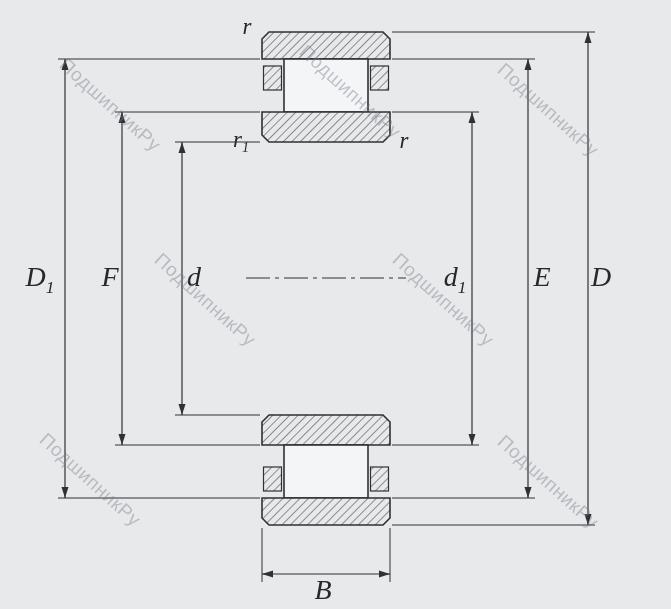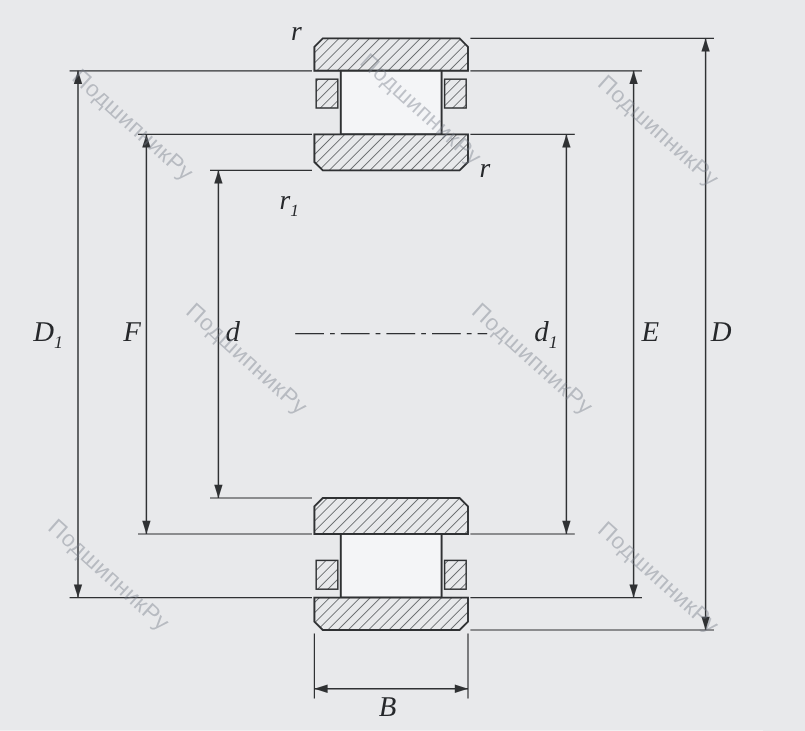--- a/index.html
+++ b/index.html
@@ -13,21 +13,21 @@
     background: #e8e9eb;
     overflow: hidden;
   }
 
   .drawing { position: absolute; left: 0; top: 0; }
 
   .dim-label {
     position: absolute;
     transform: translate(-50%, -50%);
     font-style: italic;
-    font-size: 24px;
+    font-size: 28px;
     line-height: 1;
     color: #26282b;
     white-space: nowrap;
     z-index: 3;
   }
   .dim-label sub { font-size: 0.62em; line-height: 0; }
   .dim-label.small { font-size: 23px; }
 
   .wm {
     position: absolute;
@@ -115,21 +115,21 @@
       <rect x="263.5" y="467" width="18" height="24" fill="url(#hatch)" stroke-width="1.2"></rect>
       <rect x="370.5" y="467" width="18" height="24" fill="url(#hatch)" stroke-width="1.2"></rect>
       <path d="M262 498 H390 V518 L383 525 H269 L262 518 Z" fill="url(#hatch)"></path>
     </g>
 
     <line x1="246" y1="278" x2="406" y2="278" stroke="#2f3133" stroke-width="1" stroke-dasharray="24 5 4 5"></line>
   </svg>
 
   <div>
     <span class="dim-label small" style="left:247px;top:26px"><span>r</span><sub></sub></span>
-    <span class="dim-label small" style="left:241px;top:167px"><span>r</span><sub>1</sub></span>
+    <span class="dim-label small" style="left:241px;top:139px"><span>r</span><sub>1</sub></span>
     <span class="dim-label small" style="left:404px;top:140px"><span>r</span><sub></sub></span>
 
     <span class="dim-label" style="left:40px;top:277px"><span>D</span><sub>1</sub></span>
     <span class="dim-label" style="left:110px;top:277px"><span>F</span><sub></sub></span>
     <span class="dim-label" style="left:194px;top:277px"><span>d</span><sub></sub></span>
     <span class="dim-label" style="left:455px;top:277px"><span>d</span><sub>1</sub></span>
     <span class="dim-label" style="left:542px;top:277px"><span>E</span><sub></sub></span>
     <span class="dim-label" style="left:601px;top:277px"><span>D</span><sub></sub></span>
     <span class="dim-label" style="left:323px;top:590px"><span>B</span><sub></sub></span>
   </div>

